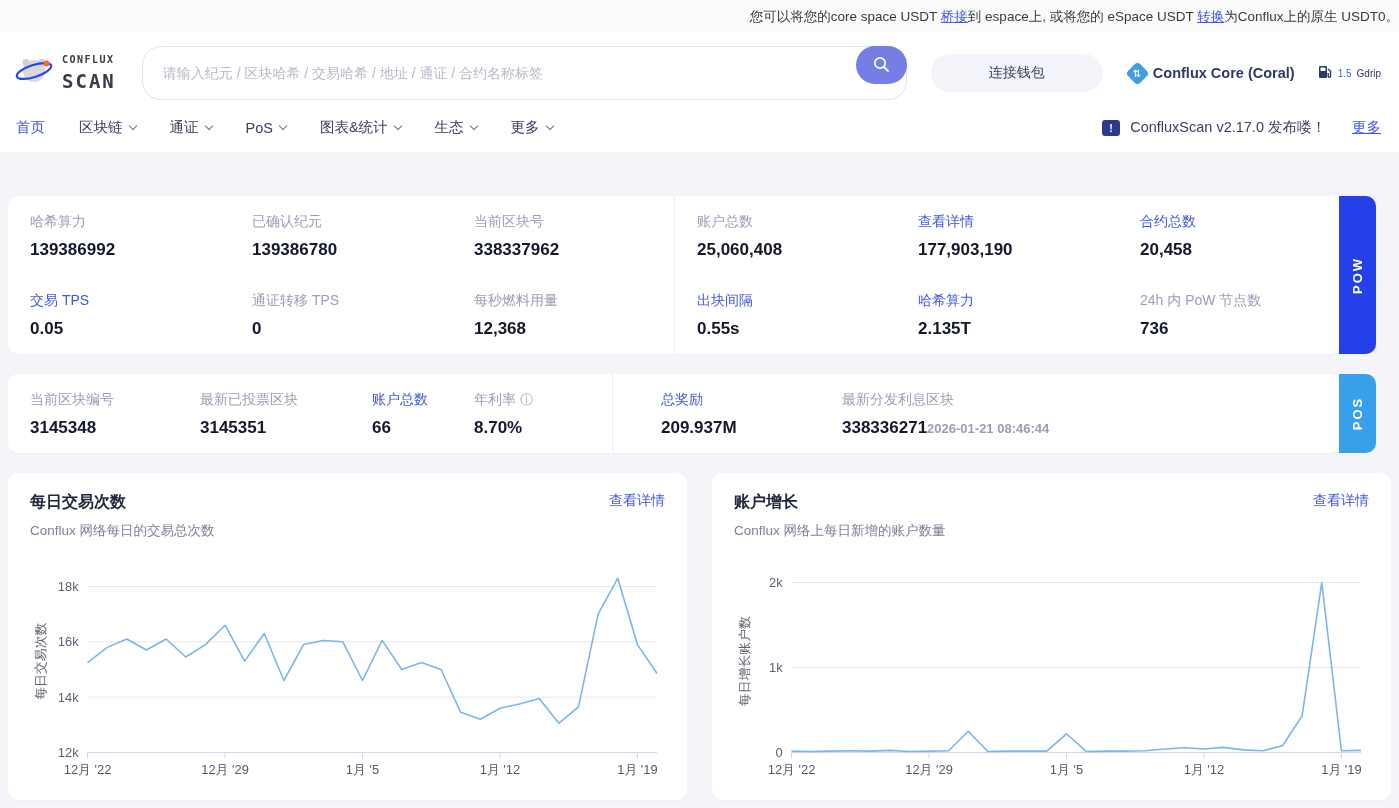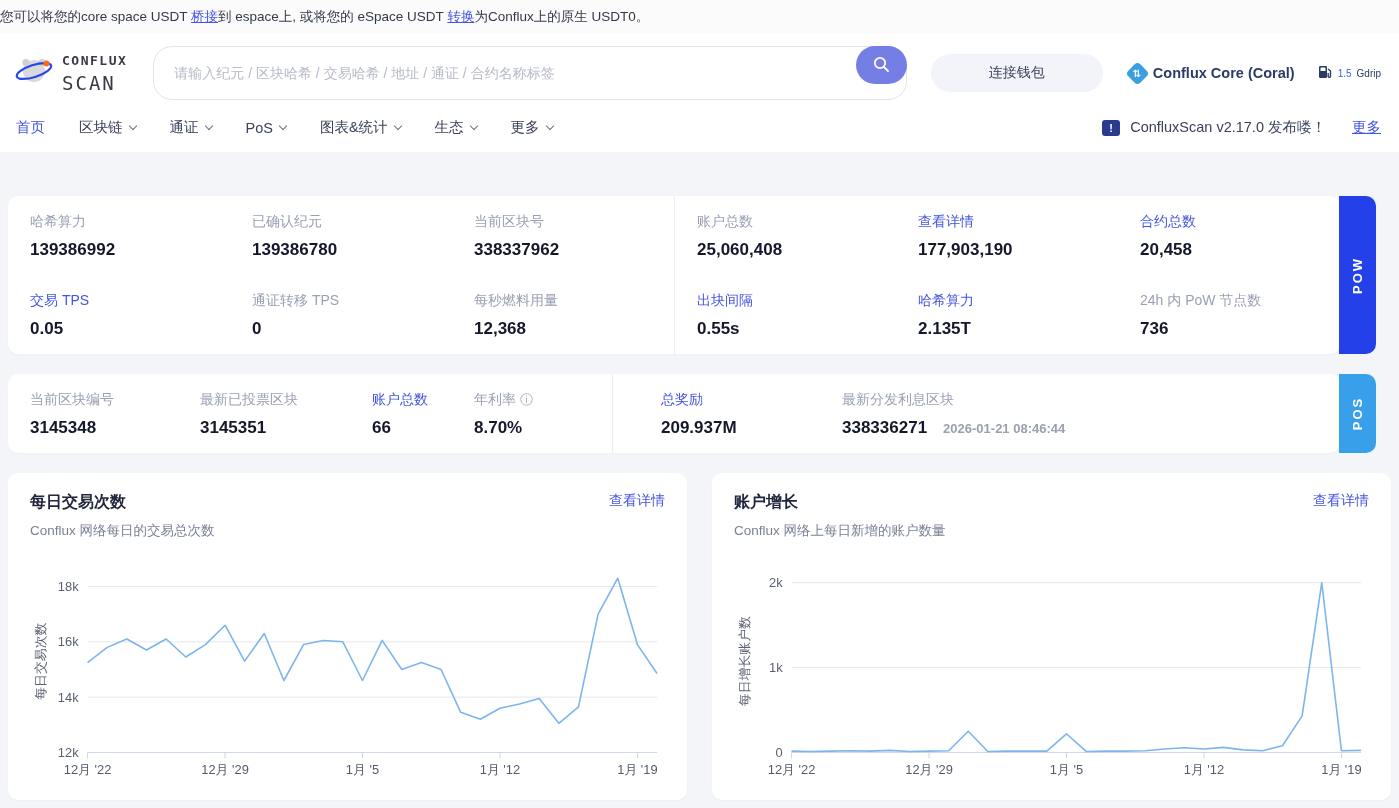--- a/index.html
+++ b/index.html
@@ -5,37 +5,37 @@
   * { box-sizing: border-box; }
   body {
     margin: 0;
     font-family: "Liberation Sans", "DejaVu Sans", sans-serif;
     background: #f4f5f8;
     color: #1e2235;
   }
   
   .banner {
     background: #fbfbfc;
-    text-align: left;
+    text-align: right;
     font-size: 13.5px;
     padding: 8px 0 7px;
     color: #333a45;
   }
   .banner a { color: #4455e0; text-decoration: underline; cursor: pointer; }
   
   .header {
     background: #fff;
     display: flex;
     align-items: center;
     padding: 13px 18px 9px 14px;
   }
   .logo { display: flex; align-items: center; gap: 8px; cursor: pointer; flex: 0 0 auto; }
   .logo-text { line-height: 1; color: #3a3a46; font-family: "DejaVu Sans Mono", monospace; }
-  .logo-top { font-size: 13px; font-weight: 700; letter-spacing: 1.5px; }
-  .logo-bottom { font-size: 19px; font-weight: 400; letter-spacing: 2px; margin-top: 7px; }
+  .logo-top { font-size: 10px; font-weight: 700; letter-spacing: 1.5px; }
+  .logo-bottom { font-size: 19px; font-weight: 700; letter-spacing: 2px; margin-top: 7px; }
   .searchwrap { position: relative; flex: 1 1 auto; max-width: 792px; margin-left: 26px; }
   .search-input {
     width: 100%; height: 54px;
     border: 1px solid #e2e3eb; border-radius: 19px;
     padding: 0 62px 0 20px; font-size: 14px; color: #333;
     background: #fff; outline: none;
     font-family: inherit;
   }
   .search-input::placeholder { color: #b7bac8; }
   .search-btn {
@@ -107,21 +107,21 @@
   .info-i { color: #a7abbd; font-size: 13px; margin-left: 4px; cursor: pointer; }
   .pos-row { display: flex; align-items: stretch; }
   .pos-cell { flex: 0 0 auto; }
   .pos-c0 { width: 170px; }
   .pos-c1 { width: 172px; }
   .pos-c2 { width: 102px; }
   .pos-c3 { width: 182px; padding-left: 30px !important; }
   .pos-c4 { width: 160px; }
   .pos-c5 { width: 208px; padding-left: 48px !important; }
   .pos-c6 { flex: 1 1 auto; }
-  .value-row { display: flex; align-items: baseline; gap: 16px; }
+  .value-row { display: flex; align-items: baseline; }
   .stat-extra { font-size: 13px; font-weight: 700; color: #9ba0ae; }
   
   .charts { display: flex; gap: 25px; }
   .chart-card {
     flex: 1 1 0; background: #fff; border-radius: 10px;
     padding: 19px 22px 8px; box-shadow: 0 1px 2px rgba(40,50,90,0.03);
   }
   .chart-head { display: flex; justify-content: space-between; align-items: flex-start; }
   .chart-title { font-size: 16px; font-weight: 700; color: #22263c; }
   .chart-link { font-size: 14px; color: #4455e0; cursor: pointer; }

